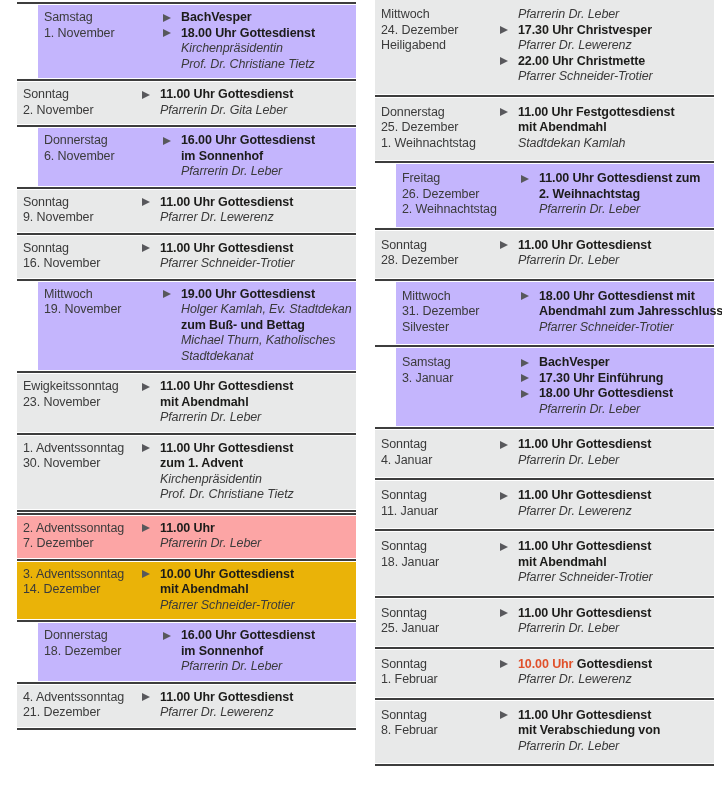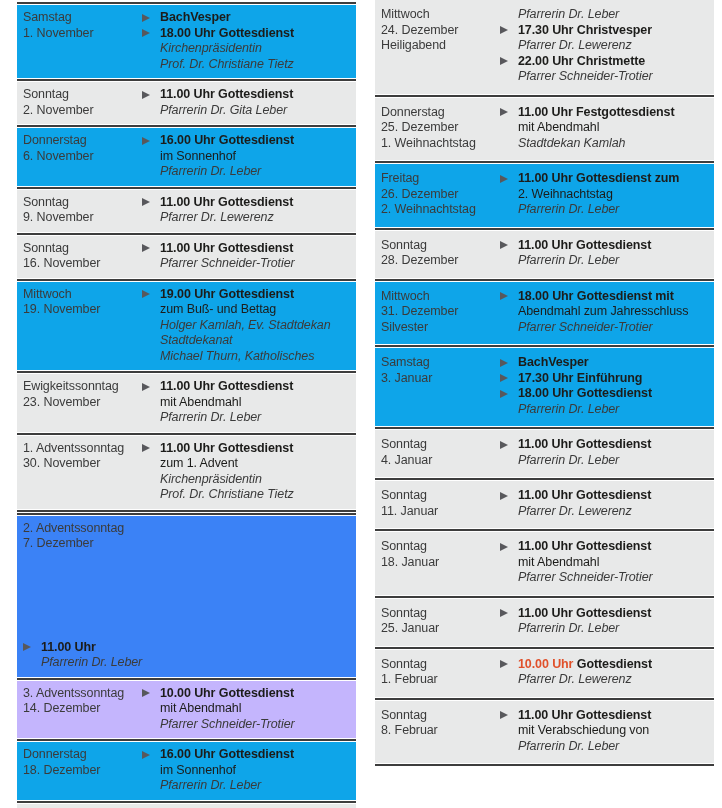--- a/index.html
+++ b/index.html
@@ -25,33 +25,33 @@
   .entry {
     display: flex;
     align-items: flex-start;
     padding: 5px 6px 6px 6px;
     font-size: 12.5px;
     line-height: 15.5px;
     letter-spacing: -0.1px;
   }
   .col-right .entry { padding-top: 7px; padding-bottom: 9px; }
   .entry.bg-gray  { background: #e8e9e9; }
-  .entry.bg-white { background: #0ea5e9; }
+  .entry.bg-white { background: #c4b5fd; margin-left: 21px; }
 
   .dates {
     width: 119px;
     flex: 0 0 119px;
     color: #3b3b3b;
   }
   .dates .dateline { white-space: nowrap; }
 
   .details { flex: 1 1 auto; min-width: 0; color: #3b3b3b; }
   .line { position: relative; padding-left: 18px; white-space: nowrap; }
   .line.svc { font-weight: bold; color: #1c1c1a; }
-  .line.bold-cont { font-weight: normal; color: #1c1c1a; }
+  .line.bold-cont { font-weight: bold; color: #1c1c1a; }
   .line.ital { font-style: italic; color: #3b3b3b; }
 
   .arrow {
     position: absolute;
     left: 0; top: 3.5px;
     width: 0; height: 0;
     border-left: 8px solid #58585c;
     border-top: 4.5px solid transparent;
     border-bottom: 4.5px solid transparent;
     display: inline-block;
@@ -122,24 +122,24 @@
         </div>
       </div>
       <div class="rule" style="background: rgb(61, 61, 61);"></div>
       <div class="entry bg-white">
         <div class="dates">
           <div class="dateline">Mittwoch</div>
           <div class="dateline">19. November</div>
         </div>
         <div class="details">
           <div class="line svc"><span class="arrow" style="border-left-color: rgb(88, 88, 92);"></span><span>19.00 Uhr Gottesdienst</span></div>
+          <div class="line ital">Holger Kamlah, Ev. Stadtdekan</div>
           <div class="line bold-cont">zum Buß- und Bettag</div>
-          <div class="line ital">Holger Kamlah, Ev. Stadtdekan</div>
+          <div class="line ital">Michael Thurn, Katholisches</div>
           <div class="line ital">Stadtdekanat</div>
-          <div class="line ital">Michael Thurn, Katholisches</div>
         </div>
       </div>
       <div class="rule" style="background: rgb(61, 61, 61);"></div>
       <div class="entry bg-gray" style="background: rgb(232, 233, 233);">
         <div class="dates">
           <div class="dateline">Ewigkeitssonntag</div>
           <div class="dateline">23. November</div>
         </div>
         <div class="details">
           <div class="line svc"><span class="arrow" style="border-left-color: rgb(88, 88, 92);"></span><span>11.00 Uhr Gottesdienst</span></div>
@@ -155,32 +155,32 @@
         </div>
         <div class="details">
           <div class="line svc"><span class="arrow" style="border-left-color: rgb(88, 88, 92);"></span><span>11.00 Uhr Gottesdienst</span></div>
           <div class="line bold-cont">zum 1. Advent</div>
           <div class="line ital">Kirchenpräsidentin</div>
           <div class="line ital">Prof. Dr. Christiane Tietz</div>
         </div>
       </div>
       <div class="rule" style="background: rgb(61, 61, 61);"></div>
       <div class="rule" style="background: rgb(61, 61, 61);"></div>
-      <div class="entry bg-gray" style="background: #3b82f6; flex-direction: column;">
+      <div class="entry bg-gray" style="background: #fca5a5;">
         <div class="dates">
           <div class="dateline">2. Adventssonntag</div>
           <div class="dateline">7. Dezember</div>
         </div>
         <div class="details">
           <div class="line svc"><span class="arrow" style="border-left-color: rgb(88, 88, 92);"></span><span>11.00 Uhr</span></div>
           <div class="line ital">Pfarrerin Dr. Leber</div>
         </div>
       </div>
       <div class="rule" style="background: rgb(61, 61, 61);"></div>
-      <div class="entry bg-gray" style="background: #c4b5fd;">
+      <div class="entry bg-gray" style="background: #eab308;">
         <div class="dates">
           <div class="dateline">3. Adventssonntag</div>
           <div class="dateline">14. Dezember</div>
         </div>
         <div class="details">
           <div class="line svc"><span class="arrow" style="border-left-color: rgb(88, 88, 92);"></span><span>10.00 Uhr Gottesdienst</span></div>
           <div class="line bold-cont">mit Abendmahl</div>
           <div class="line ital">Pfarrer Schneider-Trotier</div>
         </div>
       </div>

